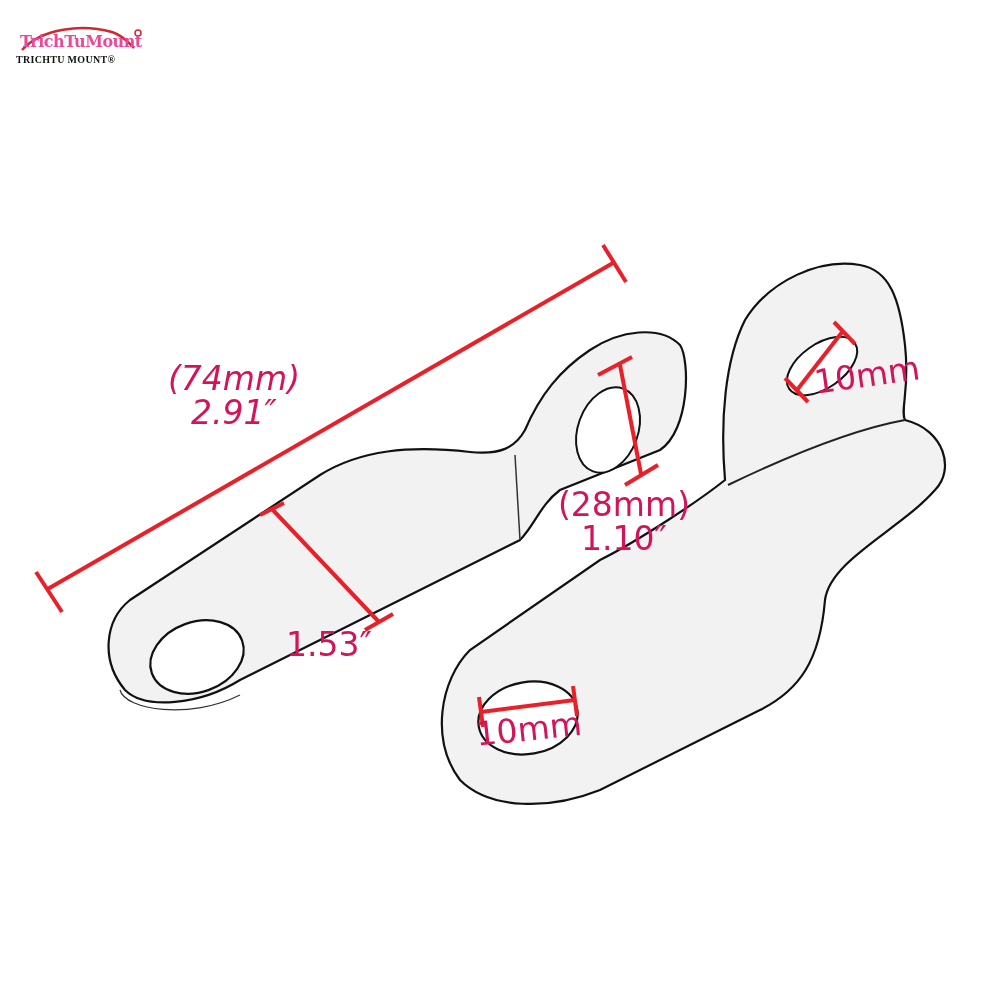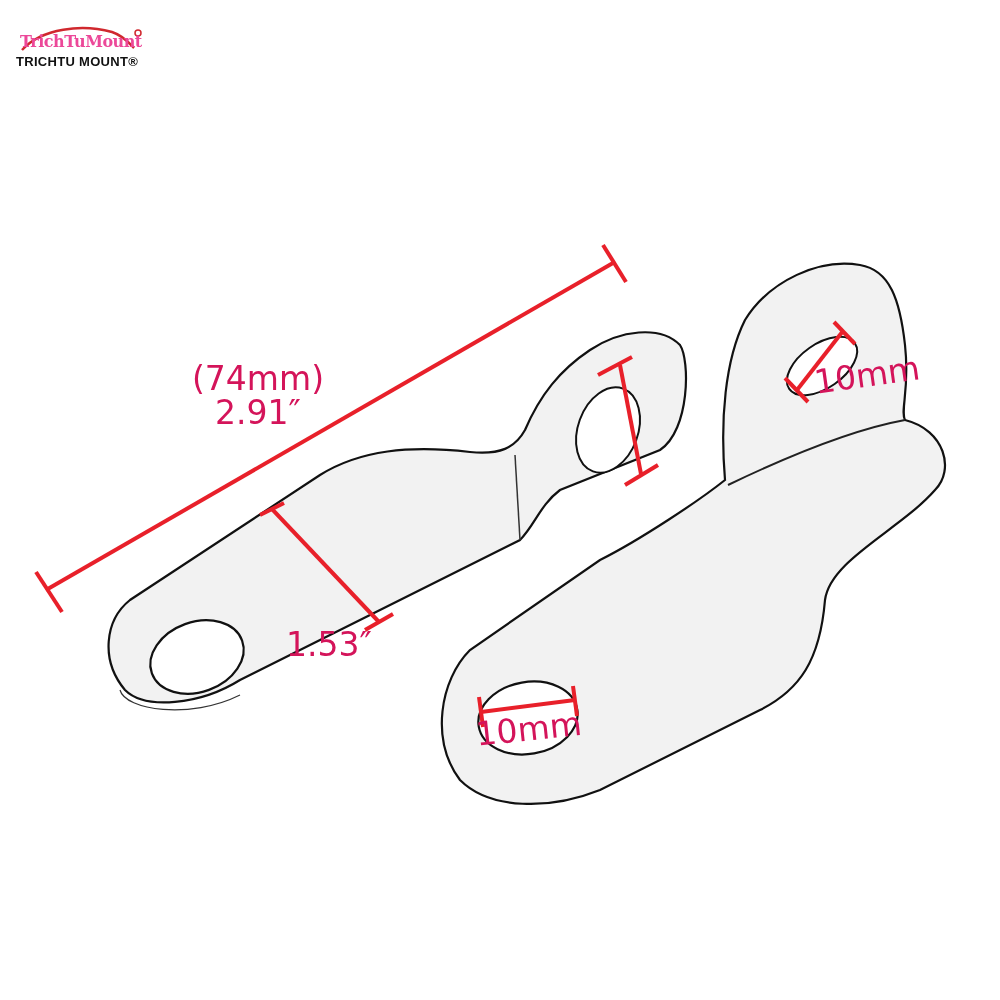--- a/index.html
+++ b/index.html
@@ -1,20 +1,20 @@
 <!DOCTYPE html>
 <html><head>
 <meta charset="utf-8">
 <style>
   html, body { margin: 0; padding: 0; background: #ffffff; }
   body { width: 1000px; height: 1000px; position: relative; overflow: hidden; font-family: "Liberation Sans", sans-serif; }
   .canvas { position: absolute; left: 0; top: 0; width: 1000px; height: 1000px; }
   .logo { position: absolute; left: 12px; top: 22px; width: 140px; height: 46px; }
   .logo-script { position: absolute; left: 8px; top: 10px; font-family: "DejaVu Serif", serif; font-size: 16px; font-weight: bold; color: #ec4899; letter-spacing: -0.5px; white-space: nowrap; }
-  .logo-sub { position: absolute; left: 4px; top: 32px; font-family: Liberation Sans, sans-serif; font-size: 13px; font-weight: bold; color: #111; letter-spacing: 0.3px; white-space: nowrap; }
+  .logo-sub { position: absolute; left: 4px; top: 32px; font-family: Liberation Serif, serif; font-size: 10px; font-weight: bold; color: #111; letter-spacing: 0.3px; white-space: nowrap; }
   .label { position: absolute; color: #d4145a; font-family: "DejaVu Sans", sans-serif; font-size: 33px; line-height: 34px; text-align: center; white-space: nowrap; }
   .label .l2 { display: block; }
 </style>
 </head>
 <body>
 
 <div class="canvas">
 
   <div class="logo">
     <svg width="140" height="46" style="position:absolute;left:0;top:0">
@@ -82,29 +82,33 @@
       <line x1="797" y1="390" x2="843" y2="331"></line>
       <line x1="785" y1="378" x2="808" y2="402"></line>
       <line x1="834" y1="322" x2="855" y2="344"></line>
 
       <line x1="481" y1="712" x2="575" y2="700"></line>
       <line x1="479" y1="697" x2="483" y2="727"></line>
       <line x1="573" y1="686" x2="577" y2="716"></line>
     </g>
   </svg>
 
-  <div class="label" style="left:192px; top:362px;">
+  <div class="label" style="left:168px; top:362px;font-style:italic;">
     <span class="l1">(74mm)</span>
     <span class="l2">2.91″</span>
   </div>
 
   <div class="label" style="left:286px; top:628px;">
     <span class="l2">1.53″</span>
   </div>
 
+  <div class="label" style="left:558px; top:488px;">
+    <span class="l1">(28mm)</span>
+    <span class="l2">1.10″</span>
+  </div>
 
   <div class="label" style="left:812px; top:366px; transform:rotate(-8deg); transform-origin:left top;">
     <span>10mm</span>
   </div>
 
   <div class="label" style="left:474px; top:718px; transform:rotate(-6deg); transform-origin:left top;">
     <span>10mm</span>
   </div>
 
 </div>

